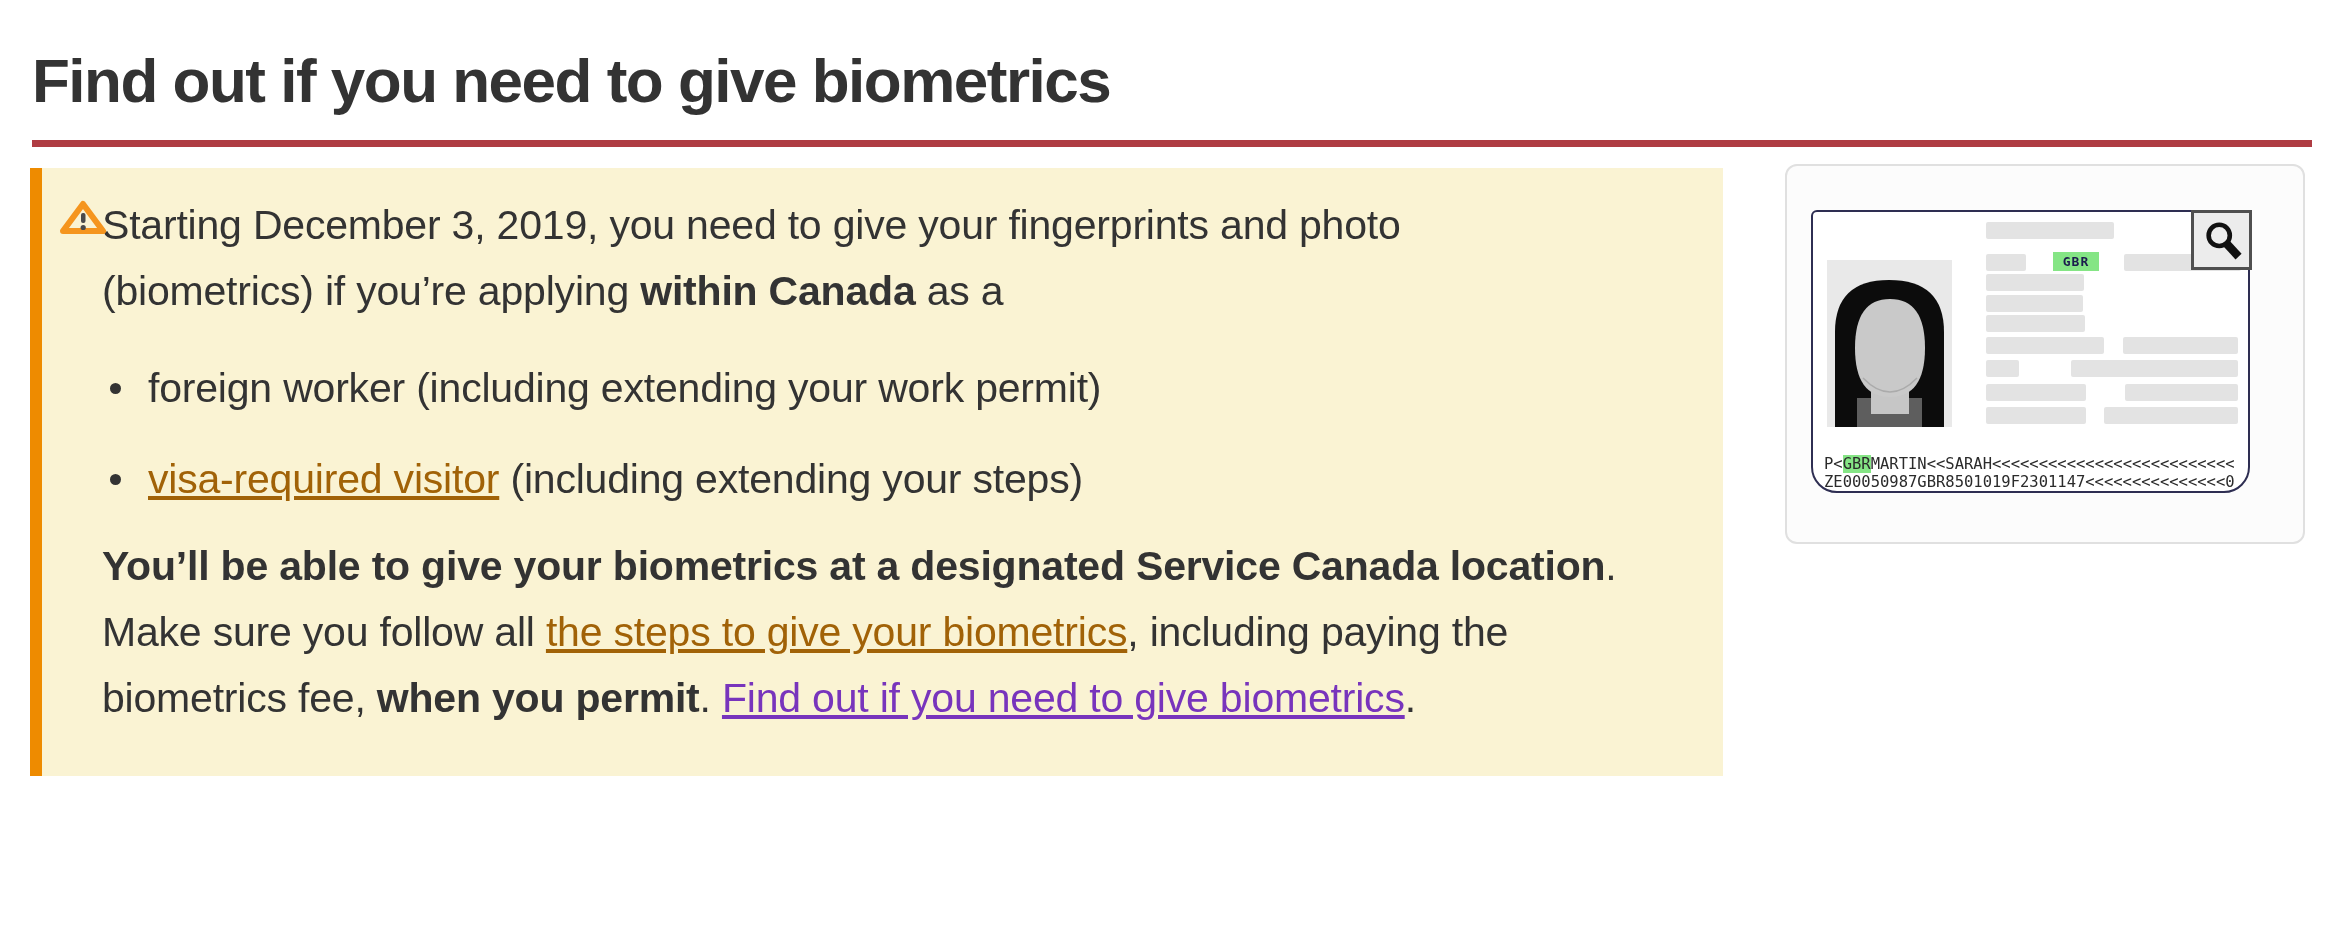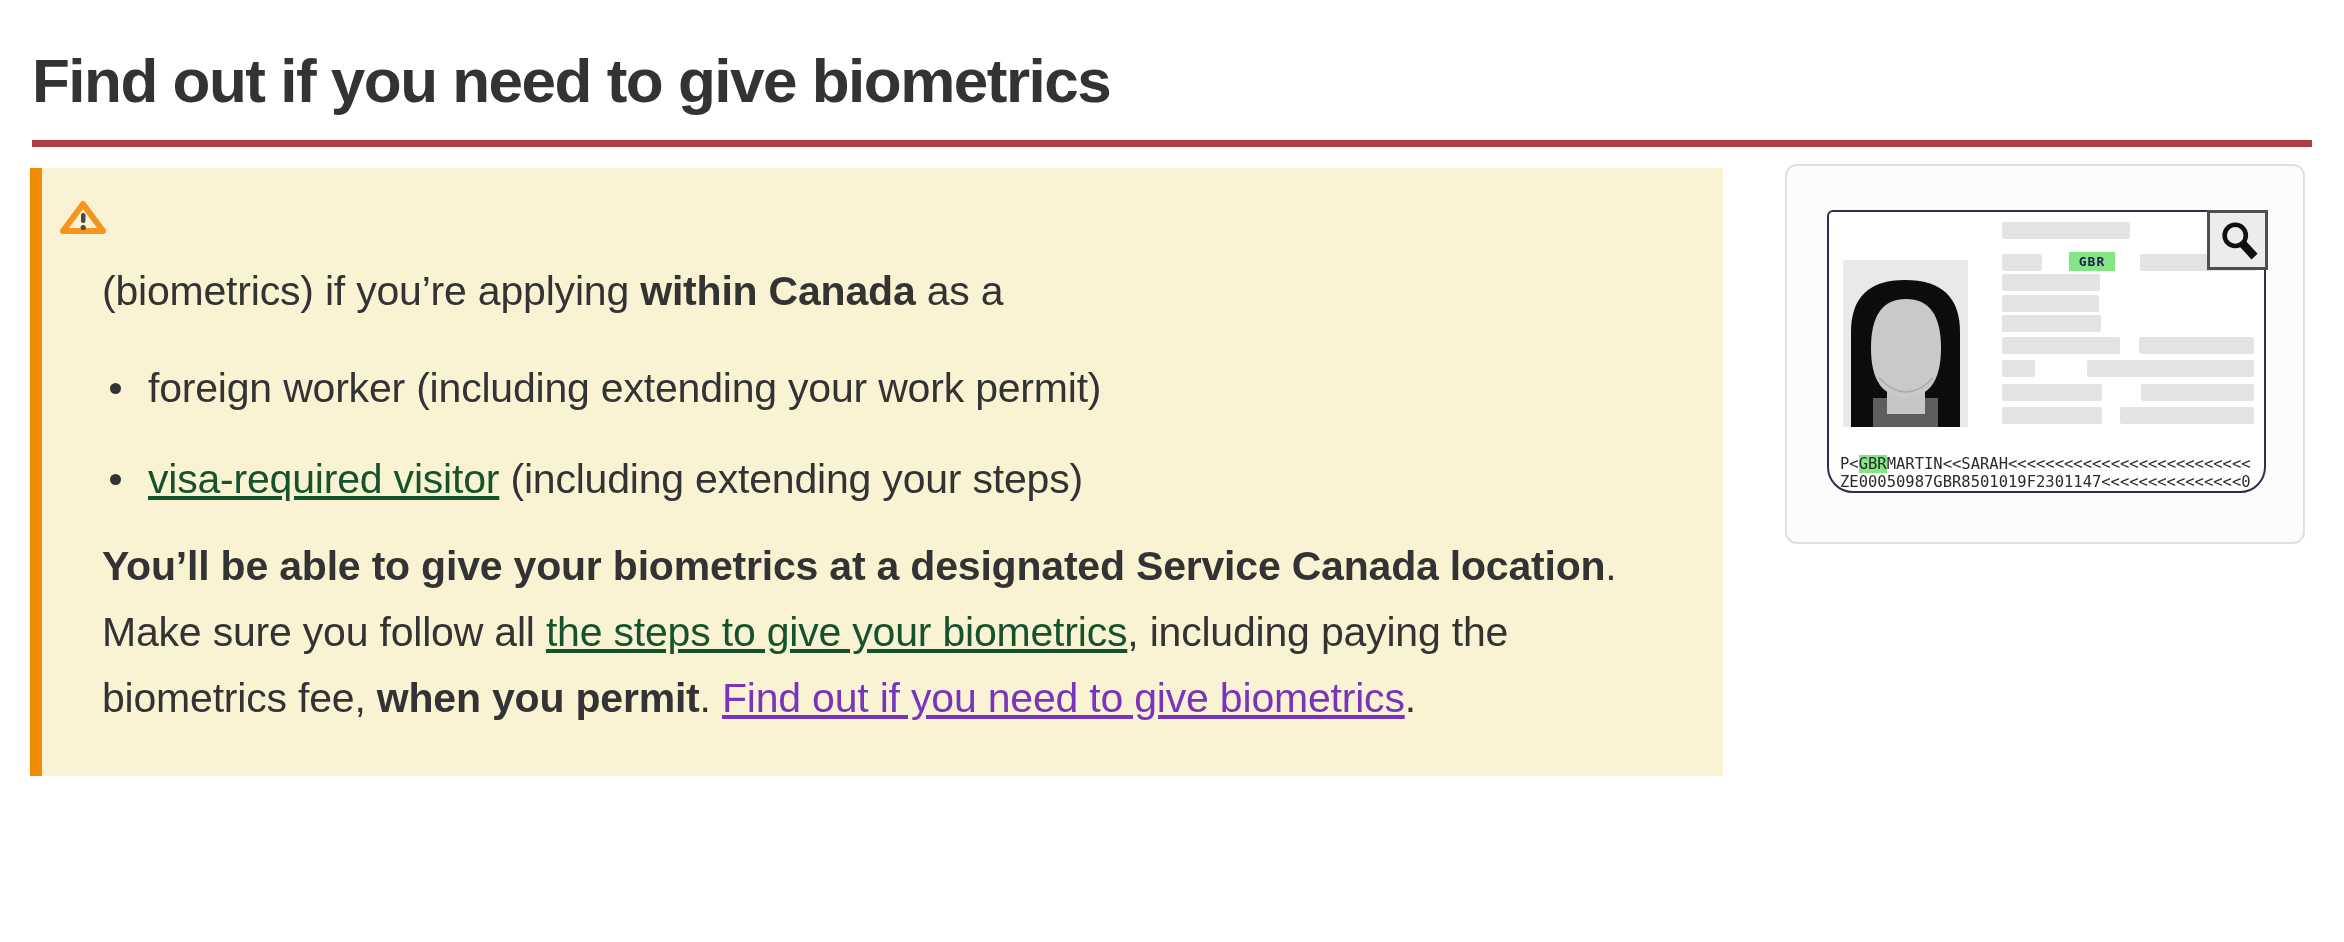--- a/index.html
+++ b/index.html
@@ -38,34 +38,34 @@
     list-style:none;
     margin:33px 0 22px 0;
     padding-left:46px;
   }
   .alert li { line-height:63px; position:relative;margin-top:28px; }
   .alert li::before {
     content:""; position:absolute; left:-38px; top:26px;
     width:11px; height:11px; border-radius:50%; background:#333;
   }
   b, strong { font-weight:700; }
-  a.lnk { color:#14532d; text-decoration:underline; }
+  a.lnk { color:#a16207; text-decoration:underline; }
   a.lnk-visited { color:#7834bc; text-decoration:underline; }
   a.lnk:empty { display:none; }
 
   
   .figure-card {
     position:absolute; left:1785px; top:164px;
     width:520px; height:380px;
     background:#fcfcfc;
     border:2px solid #e0e0e0;
     border-radius:12px;
   }
   .passport {
-    position:absolute; left:40px; top:44px;
+    position:absolute; left:24px; top:44px;
     width:439px; height:283px;
     background:#fff;
     border:2px solid #2e2e52;
     border-radius:6px 6px 26px 26px;
   }
   .photo {
     position:absolute; left:14px; top:48px; width:125px; height:167px;
     background:#e9e9e9; overflow:hidden;
   }
   .pbar { position:absolute; height:17px; background:#e3e3e3; border-radius:2px; }
@@ -95,21 +95,21 @@
 <div class="content">
 
   <h1 class="page-title">Find out if you need to give biometrics</h1>
 
   <section class="alert">
     <p class="intro">
       <svg class="warn-icon" viewBox="0 0 50 36" aria-hidden="true">
         <path d="M25 4 L45 31 H5 Z" fill="#faf3d3" stroke="#f5951e" stroke-width="6" stroke-linejoin="round"></path>
         <rect x="23" y="13" width="4.5" height="10" rx="2" fill="#4a4a4a"></rect>
         <circle cx="25.2" cy="27.5" r="2.6" fill="#4a4a4a"></circle>
-      </svg><br>
+      </svg><span>Starting December 3, 2019, you need to give your fingerprints and photo</span><br>
       <span>(biometrics) if you’re applying </span><b>within Canada</b><span> as a</span>
     </p>
 
     <ul>
       <li>
         <span>foreign worker (including extending your work permit)</span>
       </li>
       <li>
         <a class="lnk" href="#">visa-required visitor</a><span> (including extending your steps)</span>
       </li>

